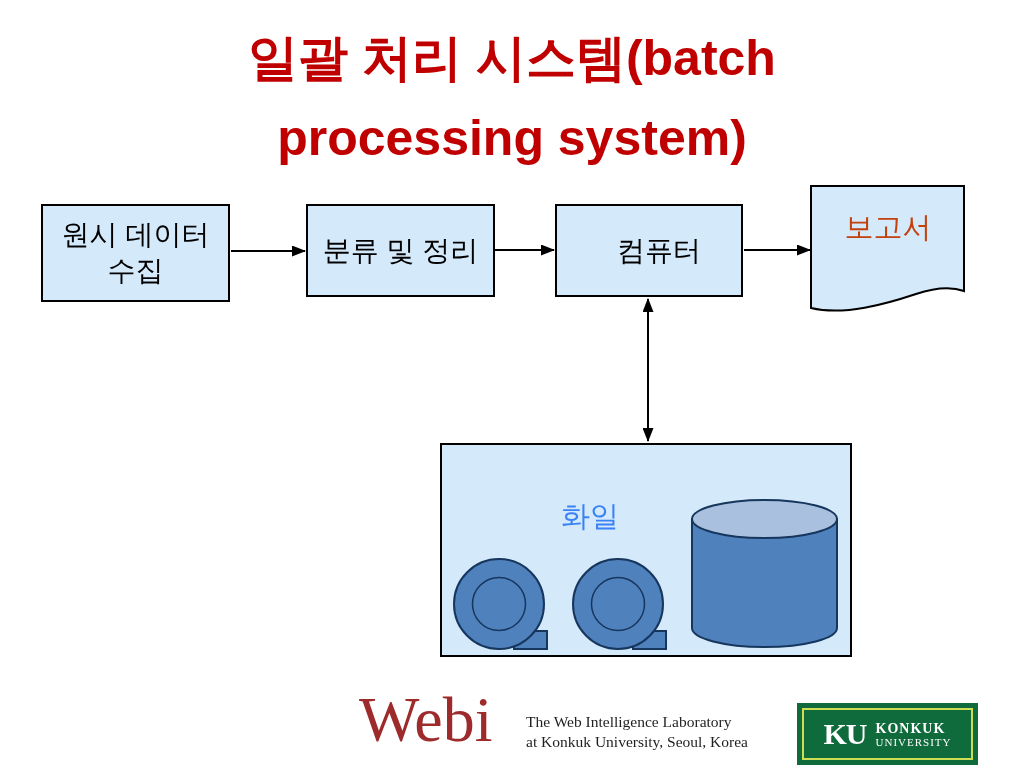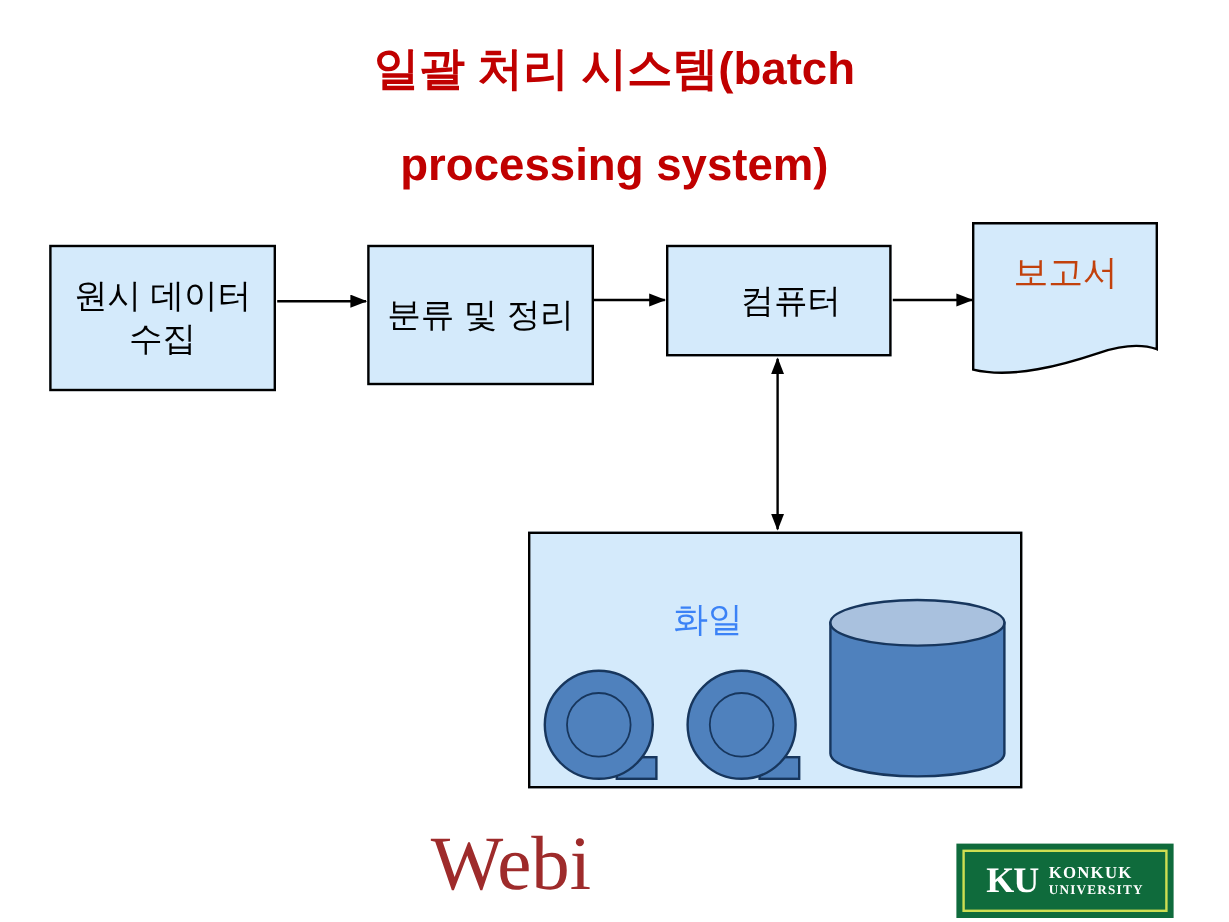--- a/index.html
+++ b/index.html
@@ -15,32 +15,32 @@
     --ku-border:#cede52;
   }
   html,body{margin:0;padding:0;background:#ffffff;}
   .slide{
     position:relative;width:1024px;height:768px;background:#ffffff;
     overflow:hidden;font-family:"Liberation Sans","DejaVu Sans",sans-serif;
   }
   
   .title{
     position:absolute;left:0;right:0;top:18px;text-align:center;
-    color:var(--title-red);font-weight:bold;font-size:38px;line-height:80px;
+    color:var(--title-red);font-weight:bold;font-size:50px;line-height:80px;
     letter-spacing:0px;
   }
   
   .node-box{
     position:absolute;background:var(--box-fill);
     border:2px solid var(--box-border);box-sizing:border-box;
     display:flex;align-items:center;justify-content:center;text-align:center;
     font-size:28px;line-height:36px;color:#000;
   }
-  .box-raw{left:41px;top:204px;width:189px;height:122px;padding:0 14px;}
-  .box-sort{left:306px;top:204px;width:189px;height:117px;}
+  .box-raw{left:41px;top:204px;width:189px;height:98px;padding:0 14px;}
+  .box-sort{left:306px;top:204px;width:189px;height:93px;}
   .box-computer{left:555px;top:204px;width:188px;height:93px;padding-left:20px;}
   
   .file-box{
     position:absolute;left:440px;top:443px;width:412px;height:214px;
     background:var(--box-fill);border:2px solid var(--box-border);box-sizing:border-box;
   }
   .file-label{
     position:absolute;left:525px;top:497px;width:130px;text-align:center;
     font-size:29px;color:#3b82f6;z-index:3;
   }
@@ -74,21 +74,21 @@
   }
   .ku-inner{
     position:absolute;left:5px;top:5px;right:5px;bottom:5px;
     border:2px solid var(--ku-border);
     display:flex;align-items:center;justify-content:center;gap:9px;
     font-family:"Liberation Serif","DejaVu Serif",serif;color:#ffffff;
   }
   .ku-initials{font-size:30px;font-weight:bold;line-height:34px;letter-spacing:-1px;}
   .ku-name{display:flex;flex-direction:column;justify-content:center;}
   .ku-name-l1{font-size:14px;font-weight:bold;letter-spacing:1px;line-height:15px;}
-  .ku-name-l2{font-size:11px;font-weight:bold;letter-spacing:1px;line-height:12px;}
+  .ku-name-l2{font-size:11px;font-weight:normal;letter-spacing:1px;line-height:12px;}
 </style>
 </head>
 <body>
 
 <div class="slide">
 
   <div class="title">
     <div>일괄 처리 시스템(batch</div>
     <div>processing system)</div>
   </div>
@@ -136,20 +136,24 @@
       <circle class="reel-inner" cx="618" cy="604" r="26.5"></circle>
     </g>
 
     <g>
       <path class="cyl-body" d="M 692 519 V 628 A 72.5 19 0 0 0 837 628 V 519 Z"></path>
       <ellipse class="cyl-top" cx="764.5" cy="519" rx="72.5" ry="19"></ellipse>
     </g>
   </svg>
 
   <div class="webi">Webi</div>
+  <div class="lab-text">
+    <div>The Web Intelligence Laboratory</div>
+    <div>at Konkuk University, Seoul, Korea</div>
+  </div>
 
   <div class="ku-logo">
     <div class="ku-inner">
       <span class="ku-initials">KU</span>
       <span class="ku-name">
         <span class="ku-name-l1">KONKUK</span>
         <span class="ku-name-l2">UNIVERSITY</span>
       </span>
     </div>
   </div>

